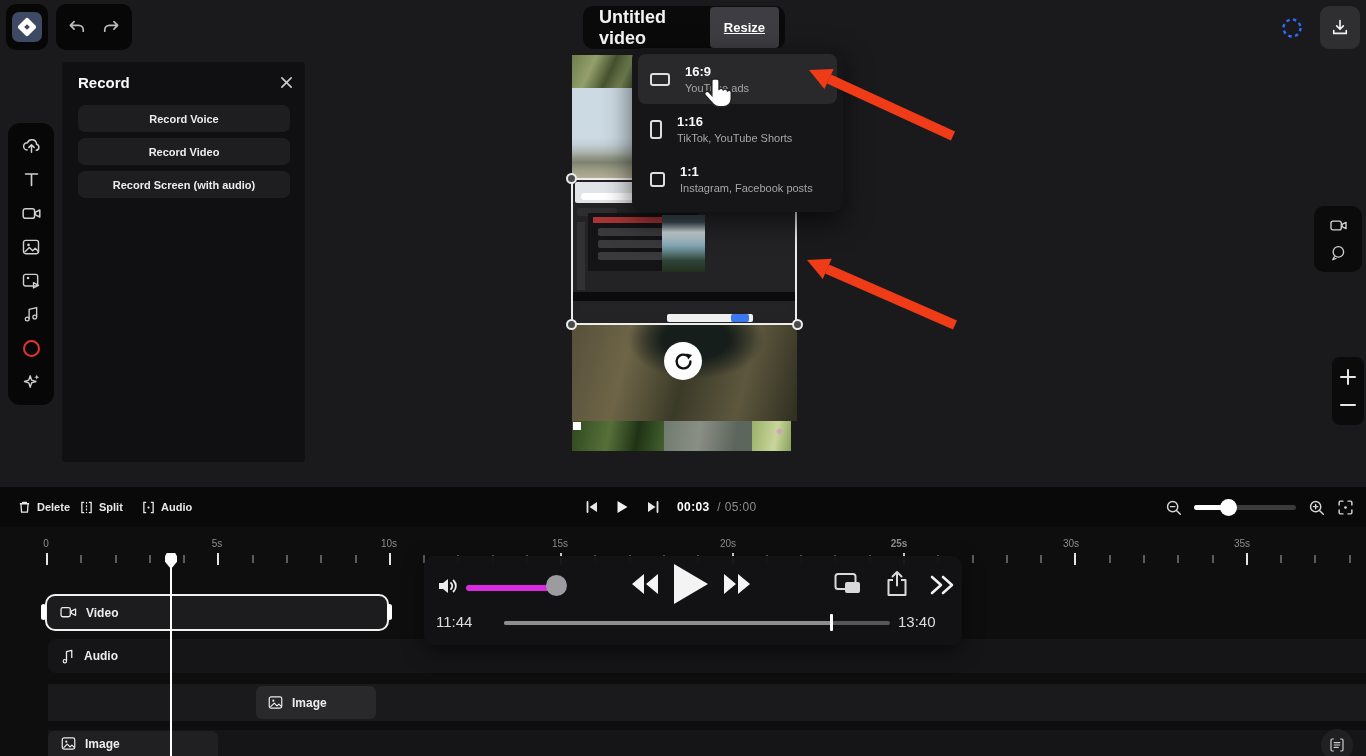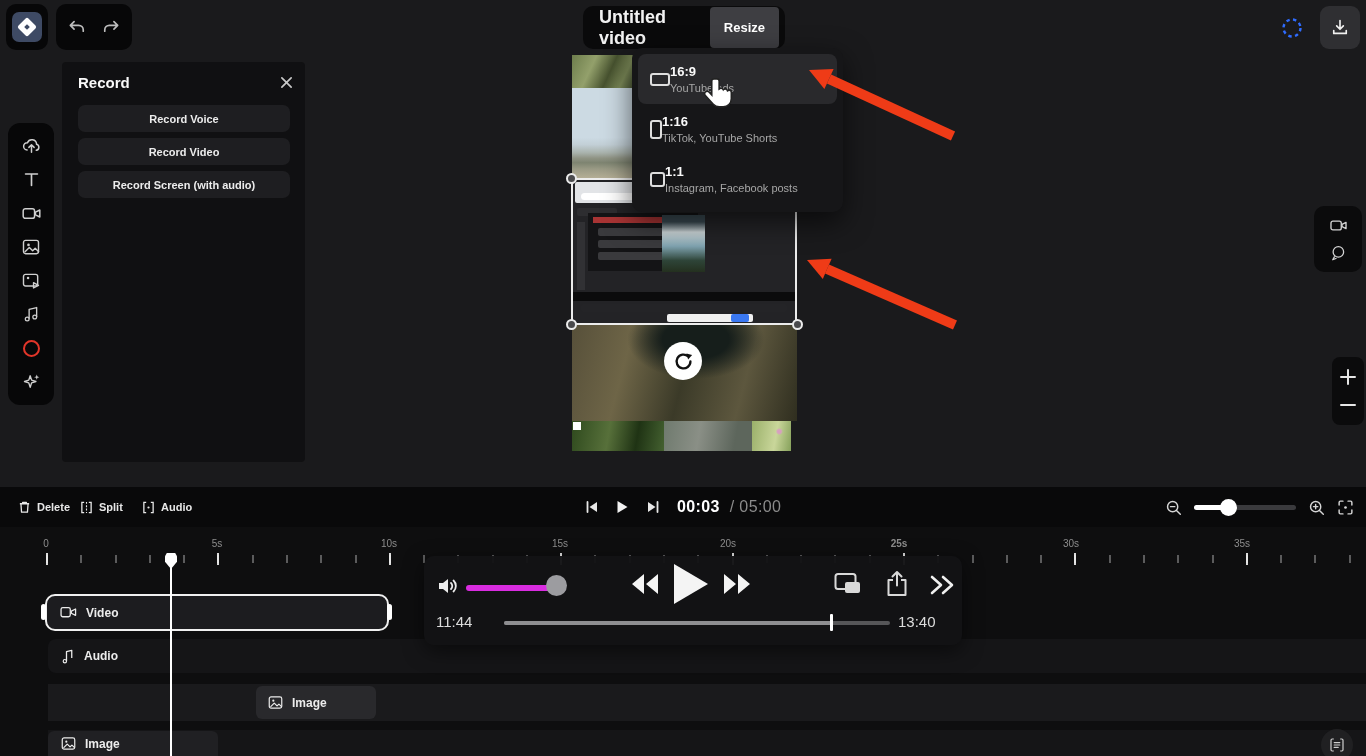--- a/index.html
+++ b/index.html
@@ -10,21 +10,21 @@
   
   .chip { background:#070708; border-radius:10px; display:flex; align-items:center; justify-content:center; }
   #logo-wrap { left:6px; top:4px; width:42px; height:46px; }
   #logo { width:30px; height:30px; border-radius:7px; background:#3e4a64; position:relative; }
   #logo::before { content:""; position:absolute; left:8px; top:8px; width:14px; height:14px; background:#fff; transform:rotate(45deg); border-radius:2px; }
   #logo::after { content:""; position:absolute; left:13px; top:13px; width:4px; height:4px; background:#3e4a64; transform:rotate(45deg); }
   #history-wrap { left:56px; top:4px; width:76px; height:46px; gap:14px; }
   .icon-btn { display:flex; align-items:center; justify-content:center; background:none; border:none; cursor:pointer; }
   #title-wrap { left:583px; top:6px; width:202px; height:43px; background:#0a0a0b; border-radius:10px; display:flex; align-items:center; justify-content:space-between; padding:0 6px 0 16px; }
   #doc-title { color:#f2f2f2; font-size:18px; font-weight:700; }
-  #resize-btn { background:#3e3e42; color:#fff; font-size:13px; font-weight:700; border:none; border-radius:4px; padding:13px 14px; cursor:pointer; }
+  #resize-btn { background:#3e3e42; color:#fff; font-size:13px; font-weight:700; border:none; border-radius:4px; padding:13px 14px; cursor:pointer;text-decoration:underline; }
   #sync-indicator { left:1281px; top:17px; width:22px; height:22px; }
   #export-btn { left:1320px; top:6px; width:40px; height:43px; background:#2f2f32; border-radius:9px; }
 
   
   #tool-rail { left:8px; top:123px; width:46px; height:282px; background:#070708; border-radius:12px;
                display:flex; flex-direction:column; align-items:center; justify-content:space-between; padding:12px 0; }
   .rail-icon { width:22px; height:22px; display:flex; align-items:center; justify-content:center; }
   #record-ring { width:17px; height:17px; border:2.5px solid #e13529; border-radius:50%; }
 
   
@@ -46,21 +46,21 @@
     background:radial-gradient(95px 55px at 55% 15%,#161e1b 0 35%,transparent 72%),
                linear-gradient(105deg,#57503a,#6e6547 25%,#3b3a28 50%,#5d573e 75%,#2f2e1f); }
   #sync-btn { left:664px; top:342px; width:38px; height:38px; border-radius:50%; background:#fff; display:flex; align-items:center; justify-content:center; z-index:6; }
   #pv-filmstrip { left:572px; top:421px; width:219px; height:30px; display:flex; }
   #pv-filmstrip > div { height:100%; }
   #strip-corner { left:573px; top:422px; width:8px; height:8px; background:#fff; z-index:6; }
 
   
   #resize-menu { left:632px; top:48px; width:211px; height:164px; background:#161618; border-radius:10px;
                  box-shadow:0 10px 28px rgba(0,0,0,.6); padding:6px; z-index:50; }
-  .menu-item { height:50px; border-radius:8px; display:flex; align-items:center; padding-left:12px; cursor:pointer; }
+  .menu-item { height:50px; border-radius:8px; display:flex; align-items:center; padding-left:12px; gap:15px; cursor:pointer; }
   .menu-item.hover { background:#29292c; }
   .ratio-icon { border:2px solid #dedede; border-radius:3px; flex:none; }
   .ri-169 { width:20px; height:13px; }
   .ri-916 { width:12px; height:19px; }
   .ri-11  { width:15px; height:15px; }
   .menu-ratio { color:#fafafa; font-size:13px; font-weight:700; line-height:1.2; }
   .menu-sub { color:#a6a6a6; font-size:11px; margin-top:3px; }
   #cursor-hand { left:701px; top:76px; z-index:60; }
   .arrow-svg { z-index:70; pointer-events:none; }
 
@@ -69,21 +69,21 @@
                 display:flex; flex-direction:column; align-items:center; justify-content:space-evenly; }
   #zoom-panel { left:1332px; top:357px; width:32px; height:68px; background:#0b0b0c; border-radius:8px;
                 display:flex; flex-direction:column; align-items:center; justify-content:space-evenly; }
 
   
   #tl-region { left:0; top:487px; width:1366px; height:269px; background:#0e0e0f; }
   #tl-toolbar { position:absolute; left:0; top:0; width:1366px; height:40px; background:#09090a; display:flex; align-items:center; }
   .tb-btn { display:flex; align-items:center; gap:6px; color:#e8e8e8; font-size:11px; font-weight:700; background:none; border:none; cursor:pointer; font-family:"Liberation Sans",sans-serif; }
   #tb-delete { position:absolute; left:18px; } #tb-split { position:absolute; left:80px; } #tb-clone { position:absolute; left:142px; }
   #transport { position:absolute; left:585px; top:0; height:40px; display:flex; align-items:center; gap:17px; }
-  #time-display { font-size:16px; letter-spacing:.4px; }
+  #time-display { font-size:12px; letter-spacing:.4px; }
   #time-current { color:#fff; font-weight:700; } .time-dim { color:#8b8b8b; font-weight:400; }
   #zoom-ctrls { position:absolute; right:12px; top:0; height:40px; display:flex; align-items:center; gap:12px; }
   #zoom-slider { position:relative; width:102px; height:5px; border-radius:3px; background:#3a3a3d; }
   #zoom-fill { position:absolute; left:0; top:0; height:5px; width:34px; background:#fff; border-radius:3px; }
   #zoom-knob { position:absolute; left:26px; top:-6px; width:17px; height:17px; border-radius:50%; background:#fff; }
 
   .rlabel { position:absolute; top:51px; width:40px; margin-left:-20px; text-align:center; color:#8d8d8d; font-size:10px; }
   #ticks-small { position:absolute; left:46px; right:0; top:68px; height:8px;
     background:repeating-linear-gradient(90deg,rgba(255,255,255,.32) 0 2px,transparent 2px 34.28px); }
   #ticks-big { position:absolute; left:46px; right:0; top:66px; height:12px;

